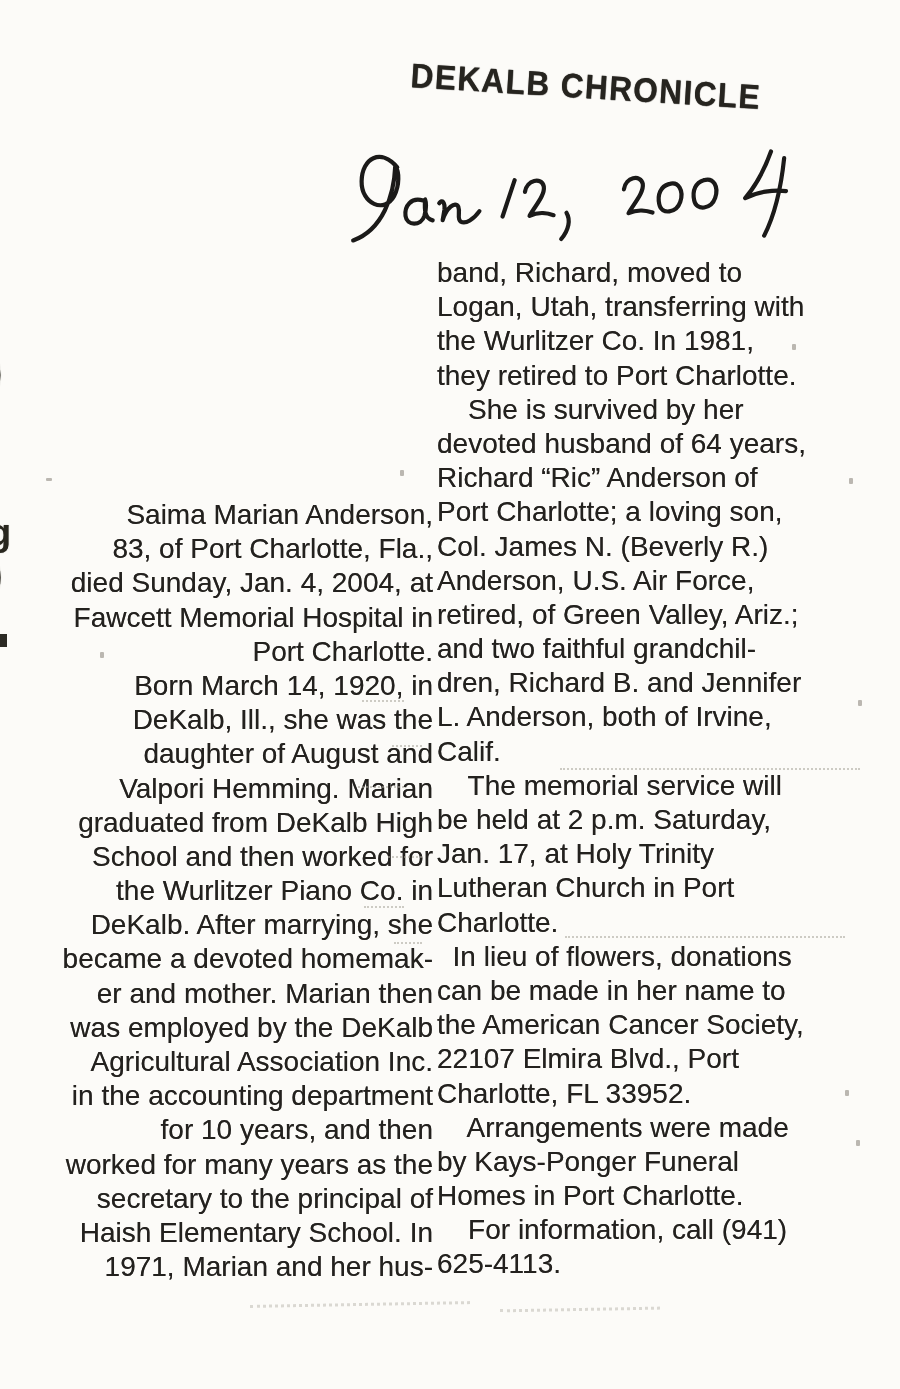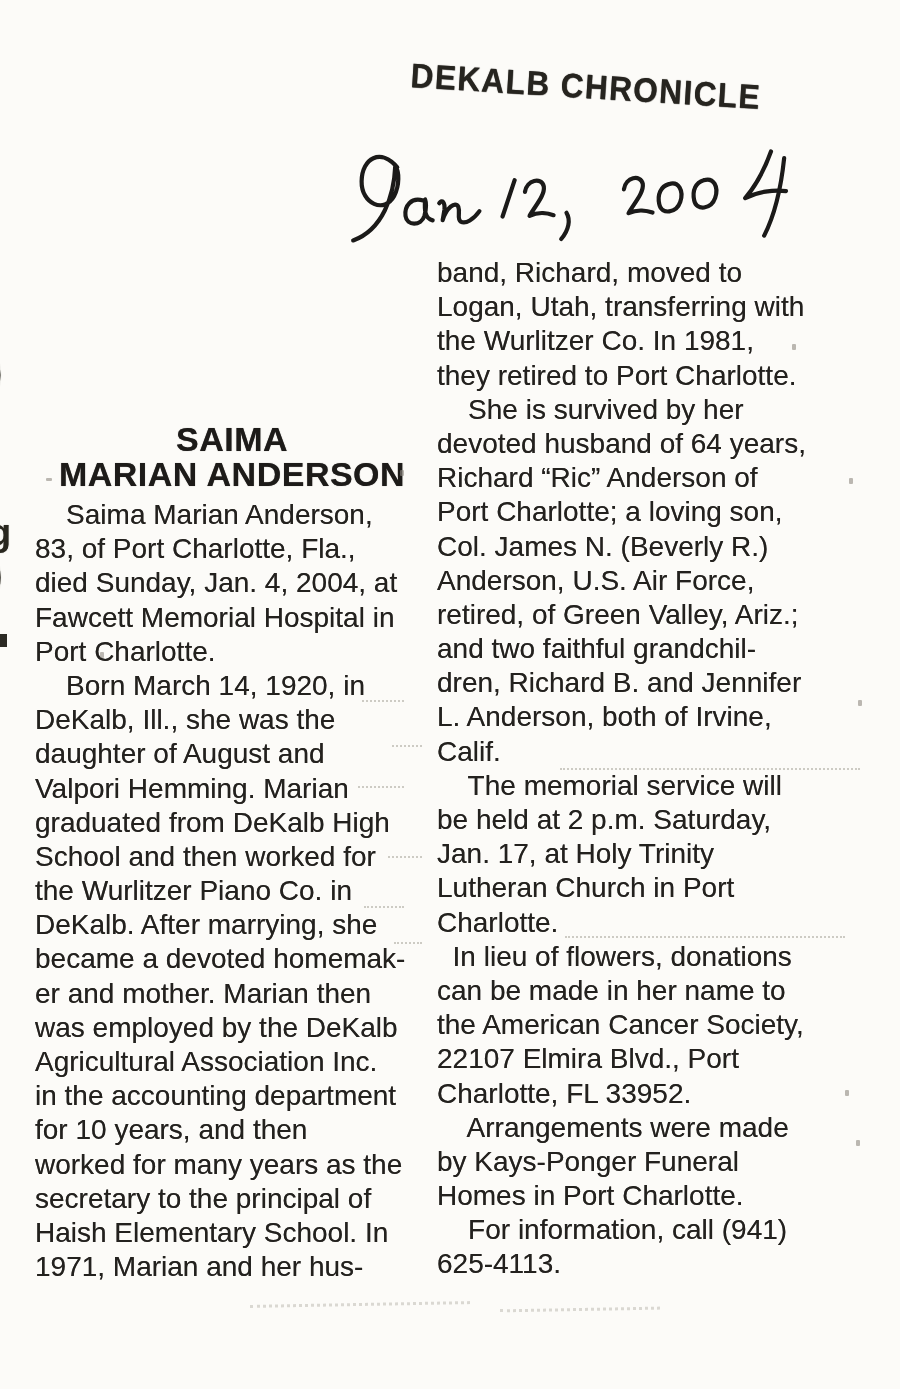--- a/index.html
+++ b/index.html
@@ -36,21 +36,21 @@
     color:#1d1b19;white-space:pre;
     text-shadow:0 0 .7px rgba(30,28,26,.8);
   }
   .col{
     position:absolute;
     font-size:28px;line-height:34.2px;
     white-space:pre;
     color:#23211e;
     text-shadow:0 0 .6px rgba(35,33,30,.65);
   }
-  .col-left{left:35px;top:498px;width:398px;}
+  .col-left{left:35px;top:498px;width:398px;text-align:right;}
   .col-right{left:437px;top:256px;width:458px;}
   .line{height:34.2px;}
   
   .frag{
     position:absolute;
     font-weight:bold;color:#29271f;
     font-family:"Liberation Sans",sans-serif;
     text-shadow:0 0 .8px rgba(40,38,30,.7);
   }
   .frag-1{left:-14px;top:296px;font-size:44px;}
@@ -89,21 +89,20 @@
 
       <path d="M 321,58 C 331,55 336,65 332,76 C 328,87 313,89 311,78 C 309,68 313,60 321,58"></path>
 
       <path d="M 356,55 C 366,52 371,62 367,73 C 363,84 348,86 346,75 C 344,65 348,57 356,55"></path>
 
       <path d="M 424,28 C 417,46 406,64 397,74 C 409,68 426,66 438,68"></path>
       <path d="M 437,35 C 434,58 428,88 415,112"></path>
     </svg>
   </div>
 
-  <div class="headline"><span>SAIMA</span><br><span>MARIAN ANDERSON</span></div>
 
   <div class="col col-left"><div class="line">    Saima Marian Anderson,</div><div class="line">83, of Port Charlotte, Fla.,</div><div class="line">died Sunday, Jan. 4, 2004, at</div><div class="line">Fawcett Memorial Hospital in</div><div class="line">Port Charlotte.</div><div class="line">    Born March 14, 1920, in</div><div class="line">DeKalb, Ill., she was the</div><div class="line">daughter of August and</div><div class="line">Valpori Hemming. Marian</div><div class="line">graduated from DeKalb High</div><div class="line">School and then worked for</div><div class="line">the Wurlitzer Piano Co. in</div><div class="line">DeKalb. After marrying, she</div><div class="line">became a devoted homemak-</div><div class="line">er and mother. Marian then</div><div class="line">was employed by the DeKalb</div><div class="line">Agricultural Association Inc.</div><div class="line">in the accounting department</div><div class="line">for 10 years, and then</div><div class="line">worked for many years as the</div><div class="line">secretary to the principal of</div><div class="line">Haish Elementary School. In</div><div class="line">1971, Marian and her hus-</div></div>
 
   <div class="col col-right"><div class="line">band, Richard, moved to</div><div class="line">Logan, Utah, transferring with</div><div class="line">the Wurlitzer Co. In 1981,</div><div class="line">they retired to Port Charlotte.</div><div class="line">    She is survived by her</div><div class="line">devoted husband of 64 years,</div><div class="line">Richard “Ric” Anderson of</div><div class="line">Port Charlotte; a loving son,</div><div class="line">Col. James N. (Beverly R.)</div><div class="line">Anderson, U.S. Air Force,</div><div class="line">retired, of Green Valley, Ariz.;</div><div class="line">and two faithful grandchil-</div><div class="line">dren, Richard B. and Jennifer</div><div class="line">L. Anderson, both of Irvine,</div><div class="line">Calif.</div><div class="line">    The memorial service will</div><div class="line">be held at 2 p.m. Saturday,</div><div class="line">Jan. 17, at Holy Trinity</div><div class="line">Lutheran Church in Port</div><div class="line">Charlotte.</div><div class="line">  In lieu of flowers, donations</div><div class="line">can be made in her name to</div><div class="line">the American Cancer Society,</div><div class="line">22107 Elmira Blvd., Port</div><div class="line">Charlotte, FL 33952.</div><div class="line">    Arrangements were made</div><div class="line">by Kays-Ponger Funeral</div><div class="line">Homes in Port Charlotte.</div><div class="line">    For information, call (941)</div><div class="line">625-4113.</div></div>
 
   <span class="frag frag-1">)</span>
   <span class="frag frag-2">)</span>
   <span class="frag frag-3">g</span>
   <span class="frag frag-4">)</span>
   <span class="frag frag-5"></span>

